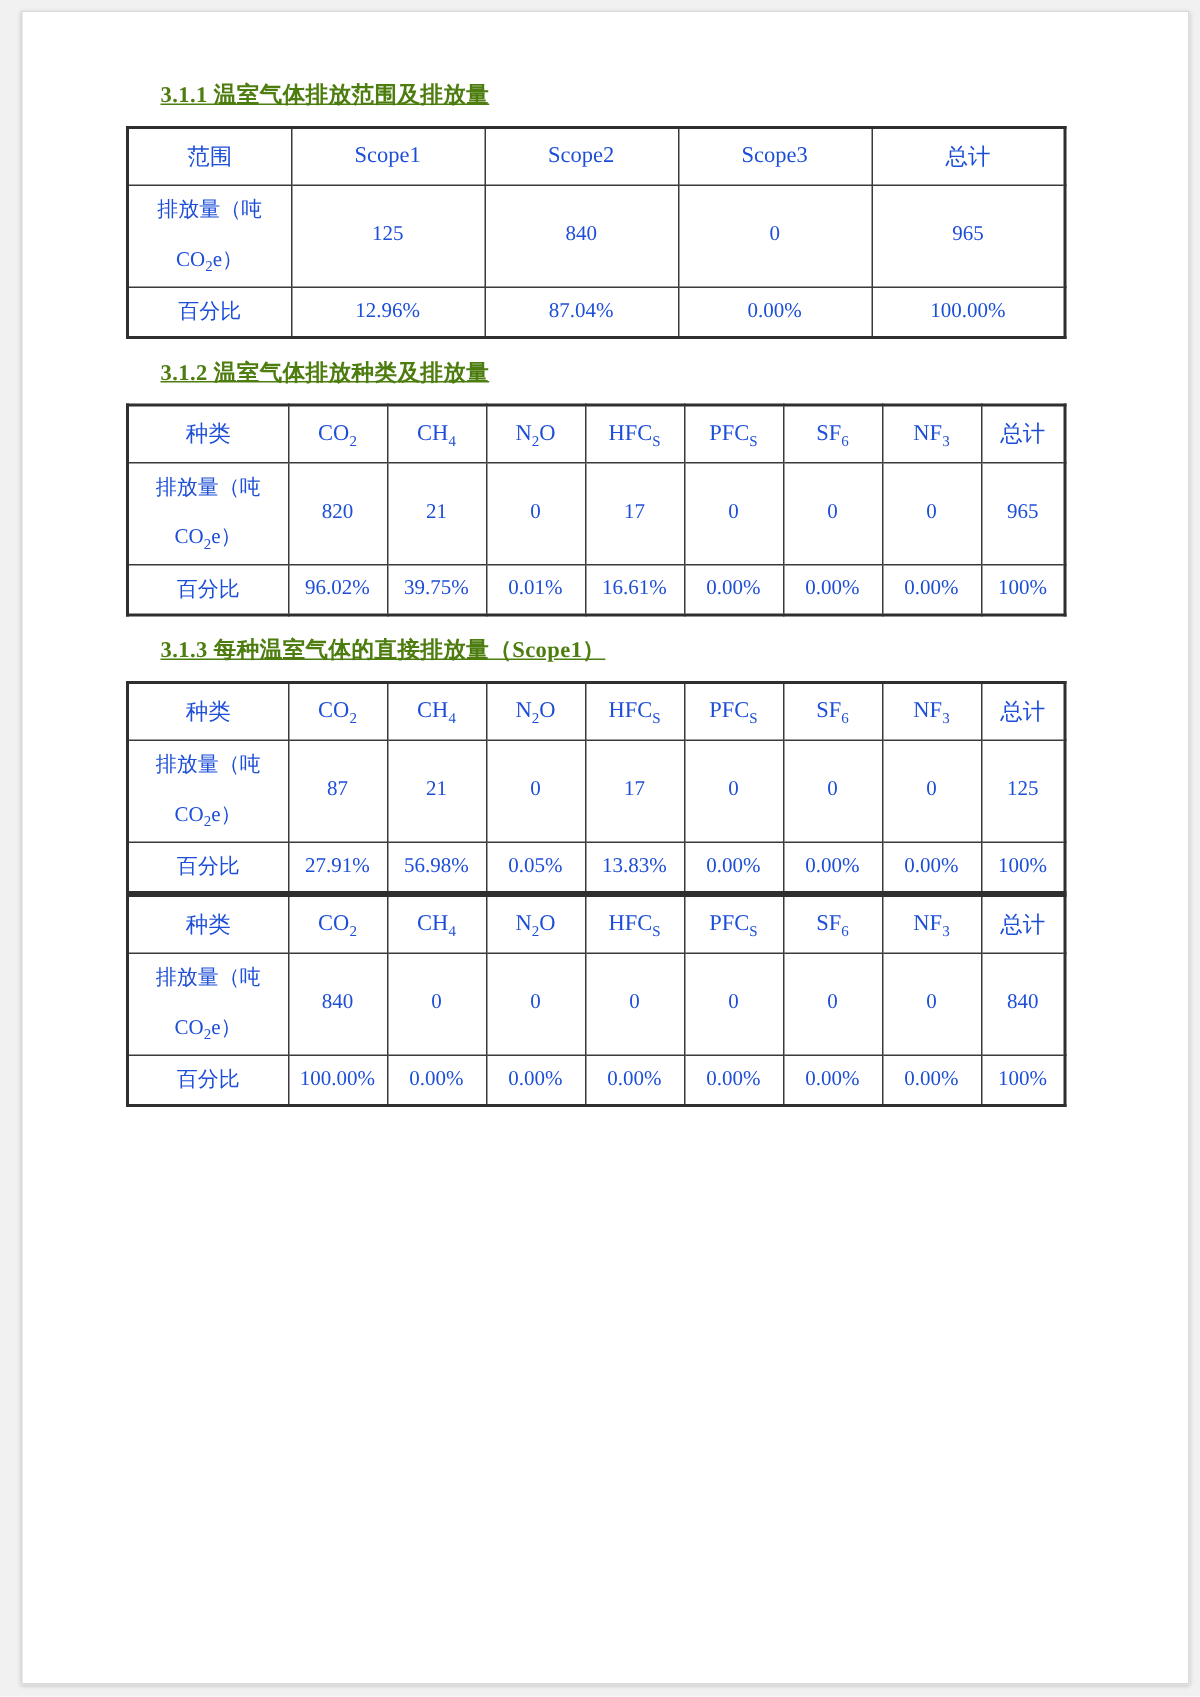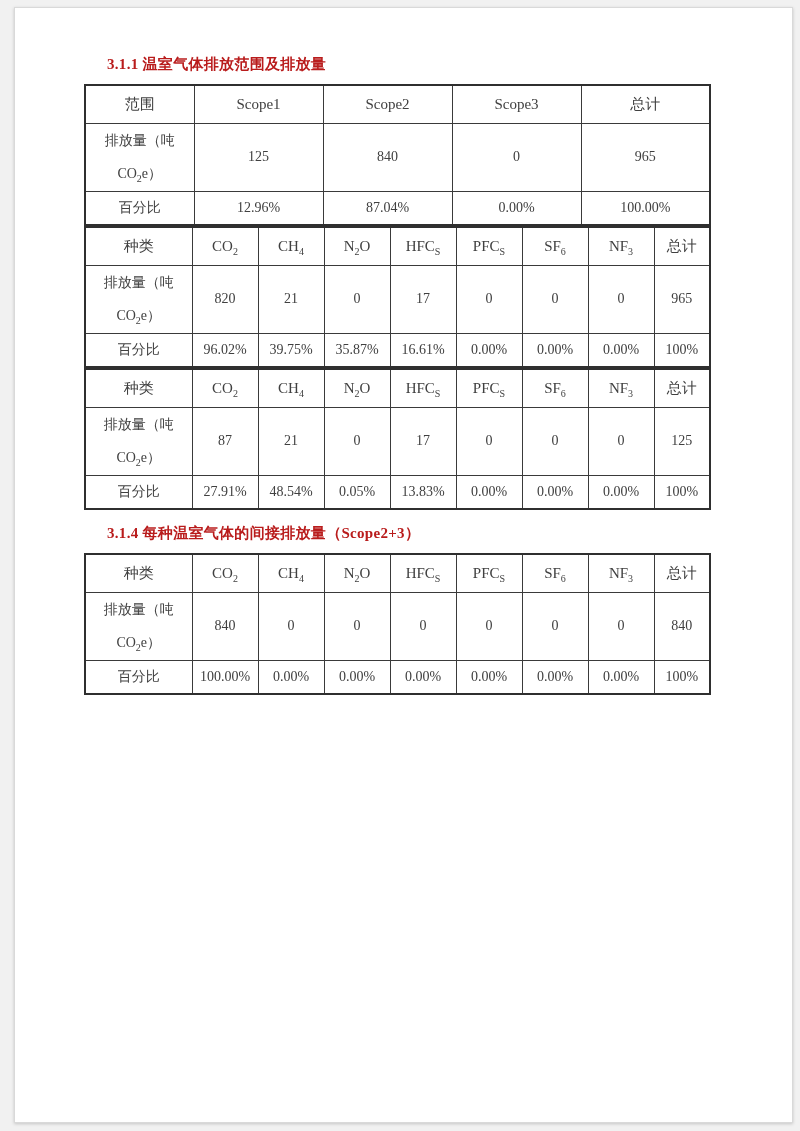--- a/index.html
+++ b/index.html
@@ -6,27 +6,27 @@
   html,body { width:800px; height:1131px; overflow:hidden; }
   body { font-family:"Liberation Serif","DejaVu Serif",serif; background:#f1f1f1; }
   .canvas { position:relative; width:800px; height:1131px; background:#f1f1f1; }
   .page {
     position:absolute; left:14px; top:7px; width:779px; height:1116px;
     background:#ffffff; border:1px solid #d9d9d9;
     box-shadow:0 1px 3px rgba(0,0,0,0.18);
   }
   .content { padding:46px 0 0 69px; }
   .heading {
-    font-size:15px; font-weight:bold; color:#b91c1c;
-    line-height:20px; margin:0 0 10px 23px; letter-spacing:0.3px;
+    font-size:15px; font-weight:bold; color:#4d7c0f;
+    line-height:20px; margin:0 0 10px 23px; letter-spacing:0.3px;text-decoration:underline;
   }
   .section + .section .heading { margin-top:13px; }
   table.data-table {
     border-collapse:collapse; table-layout:fixed; width:627px;
-    border:2px solid #2f2f2f; color:#404040;
+    border:2px solid #2f2f2f; color:#1d4ed8;
   }
   .data-table th, .data-table td {
     border:1px solid #3a3a3a; text-align:center; vertical-align:middle;
     font-weight:normal; padding:0 2px; overflow:hidden;
   }
   .data-table thead tr { height:38px; }
   .data-table thead th { font-size:15px; }
   tr.row-emission { height:68px; }
   tr.row-percent { height:34px; }
   .data-table td { font-size:14px; }
@@ -79,20 +79,21 @@
                 <td>12.96%</td>
                 <td>87.04%</td>
                 <td>0.00%</td>
                 <td>100.00%</td>
               </tr>
             </tbody>
     </table>
   </section>
 
   <section class="section">
+    <h3 class="heading">3.1.2 温室气体排放种类及排放量</h3>
     <table class="data-table">
             <colgroup>
               <col class="col-label9">
               <col>
               <col>
               <col>
               <col>
               <col>
               <col>
               <col>
@@ -125,32 +126,33 @@
                 <td>0</td>
                 <td>0</td>
                 <td>965</td>
               </tr>
               <tr class="row-percent">
                 <td>
                   <div class="label-line">百分比</div>
                 </td>
                 <td>96.02%</td>
                 <td>39.75%</td>
-                <td>35.87%</td>
+                <td>0.01%</td>
                 <td>16.61%</td>
                 <td>0.00%</td>
                 <td>0.00%</td>
                 <td>0.00%</td>
                 <td>100%</td>
               </tr>
             </tbody>
     </table>
   </section>
 
   <section class="section">
+    <h3 class="heading">3.1.3 每种温室气体的直接排放量（Scope1）</h3>
     <table class="data-table">
             <colgroup>
               <col class="col-label9">
               <col>
               <col>
               <col>
               <col>
               <col>
               <col>
               <col>
@@ -182,34 +184,33 @@
                 <td>0</td>
                 <td>0</td>
                 <td>0</td>
                 <td>125</td>
               </tr>
               <tr class="row-percent">
                 <td>
                   <div class="label-line">百分比</div>
                 </td>
                 <td>27.91%</td>
-                <td>48.54%</td>
+                <td>56.98%</td>
                 <td>0.05%</td>
                 <td>13.83%</td>
                 <td>0.00%</td>
                 <td>0.00%</td>
                 <td>0.00%</td>
                 <td>100%</td>
               </tr>
             </tbody>
     </table>
   </section>
 
   <section class="section">
-    <h3 class="heading">3.1.4 每种温室气体的间接排放量（Scope2+3）</h3>
     <table class="data-table">
             <colgroup>
               <col class="col-label9">
               <col>
               <col>
               <col>
               <col>
               <col>
               <col>
               <col>

